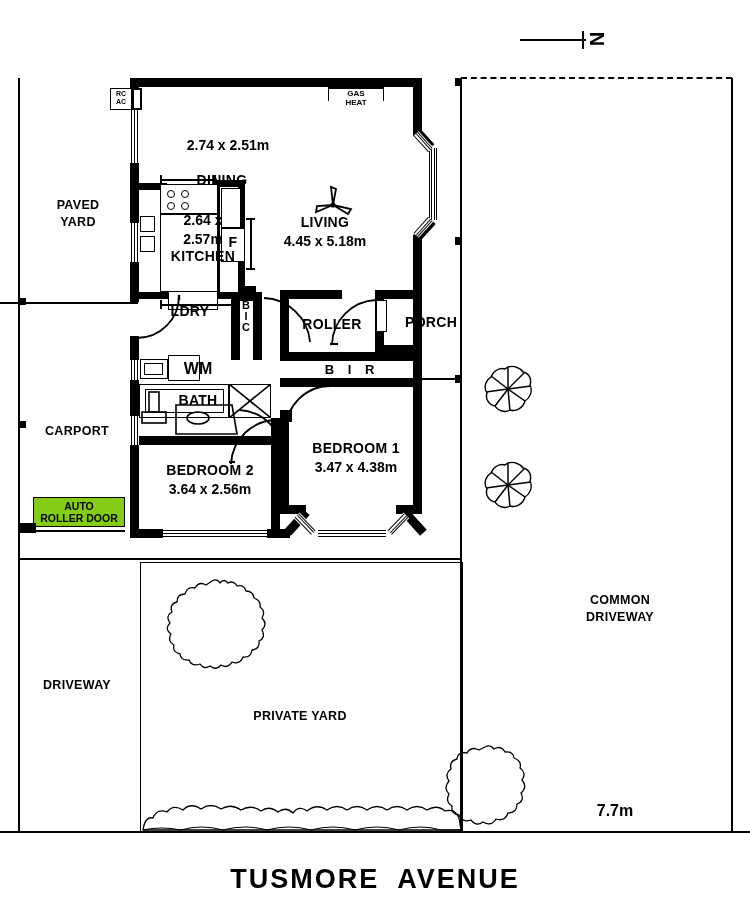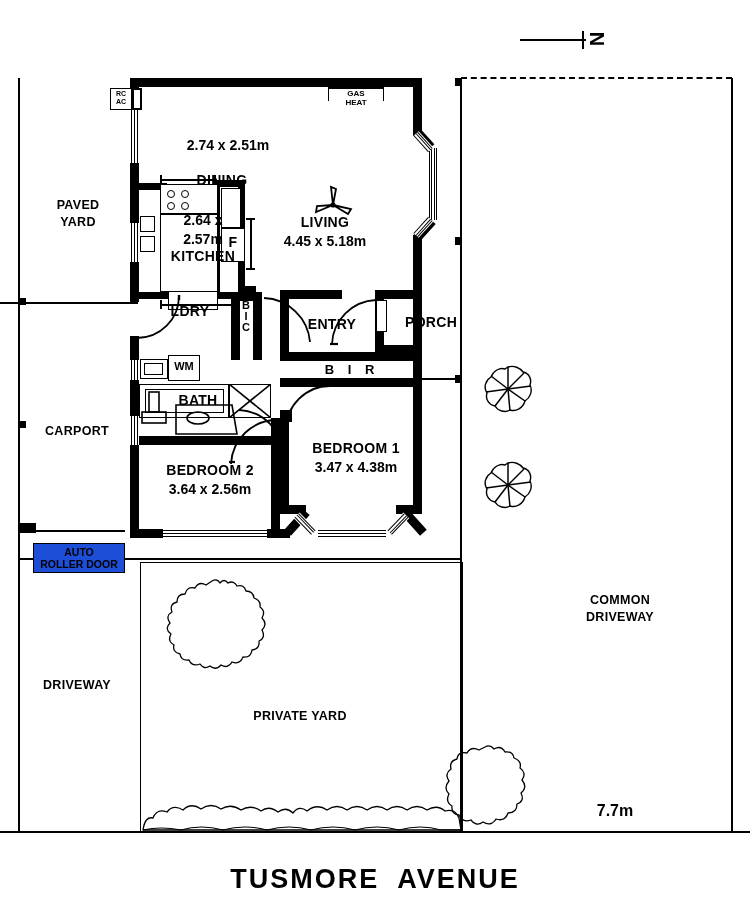--- a/index.html
+++ b/index.html
@@ -79,21 +79,21 @@
   .lab {
     position: absolute;
     font-weight: bold;
     color: #000;
     text-align: center;
     white-space: pre;
     line-height: 1.18;
   }
   .lab-room   { font-size: 14px; letter-spacing: .3px; }
   .lab-dim    { font-size: 14px; }
-  .lab-small  { font-size: 11px; }
+  .lab-small  { font-size: 16px; padding-left: 14px; }
   .lab-site   { font-size: 12.5px; letter-spacing: .3px; }
   .lab-street { font-size: 27px; letter-spacing: 2px; }
   .lab-meas   { font-size: 16px; }
   .lab-bir    { font-size: 13px; letter-spacing: 5px; }
 
   
   .vert-bic {
     position: absolute;
     font-size: 11px; font-weight: bold; color: #000;
     width: 12px; text-align: center; line-height: 1.02;
@@ -128,23 +128,23 @@
 
   
   .fan { position: absolute; width: 40px; height: 34px; }
 
   
   .tree { position: absolute; }
   svg { display: block; overflow: visible; }
 
   
   .roller {
-    position: absolute; border: 1.5px solid #000; background: #1d4ed8;
+    position: absolute; border: 1.5px solid #000; background: #84cc16;
     font-size: 10.5px; font-weight: bold; text-align: center;
-    color: #000; box-sizing: border-box; line-height: 12px; padding-top: 2px; margin-top: 46px;
+    color: #000; box-sizing: border-box; line-height: 12px; padding-top: 2px;
   }
 </style>
 </head>
 <body>
 
 <div id="plan">
 
 
   <div class="north-wrap">
     <div class="north-line"></div>
@@ -410,21 +410,21 @@
   <div class="lab lab-dim" style="left:168px; top:231px; width:70px;">2.57m</div>
   <div class="lab lab-room" style="left:155px; top:248px; width:96px;">KITCHEN</div>
 
   <div class="lab lab-room" style="left:255px; top:214px; width:140px;">LIVING</div>
   <div class="lab lab-dim" style="left:255px; top:233px; width:140px;">4.45 x 5.18m</div>
 
   <div class="lab lab-room" style="left:152px; top:303px; width:76px;">LDRY</div>
 
   <div class="vert-bic" style="left:240px; top:300px;">B<br>I<br>C</div>
 
-  <div class="lab lab-room" style="left:290px; top:316px; width:84px;">ENTRY</div>
+  <div class="lab lab-room" style="left:290px; top:316px; width:84px;">ROLLER</div>
   <div class="lab lab-room" style="left:405px; top:314px; width:70px; text-align:left;">PORCH</div>
 
   <div class="lab lab-bir" style="left:290px; top:362px; width:124px;">B I R</div>
 
   <div class="lab lab-room" style="left:157px; top:392px; width:82px;">BATH</div>
 
   <div class="lab lab-room" style="left:300px; top:440px; width:112px;">BEDROOM 1</div>
   <div class="lab lab-dim" style="left:296px; top:459px; width:120px;">3.47 x 4.38m</div>
 
   <div class="lab lab-room" style="left:148px; top:462px; width:124px;">BEDROOM 2</div>

